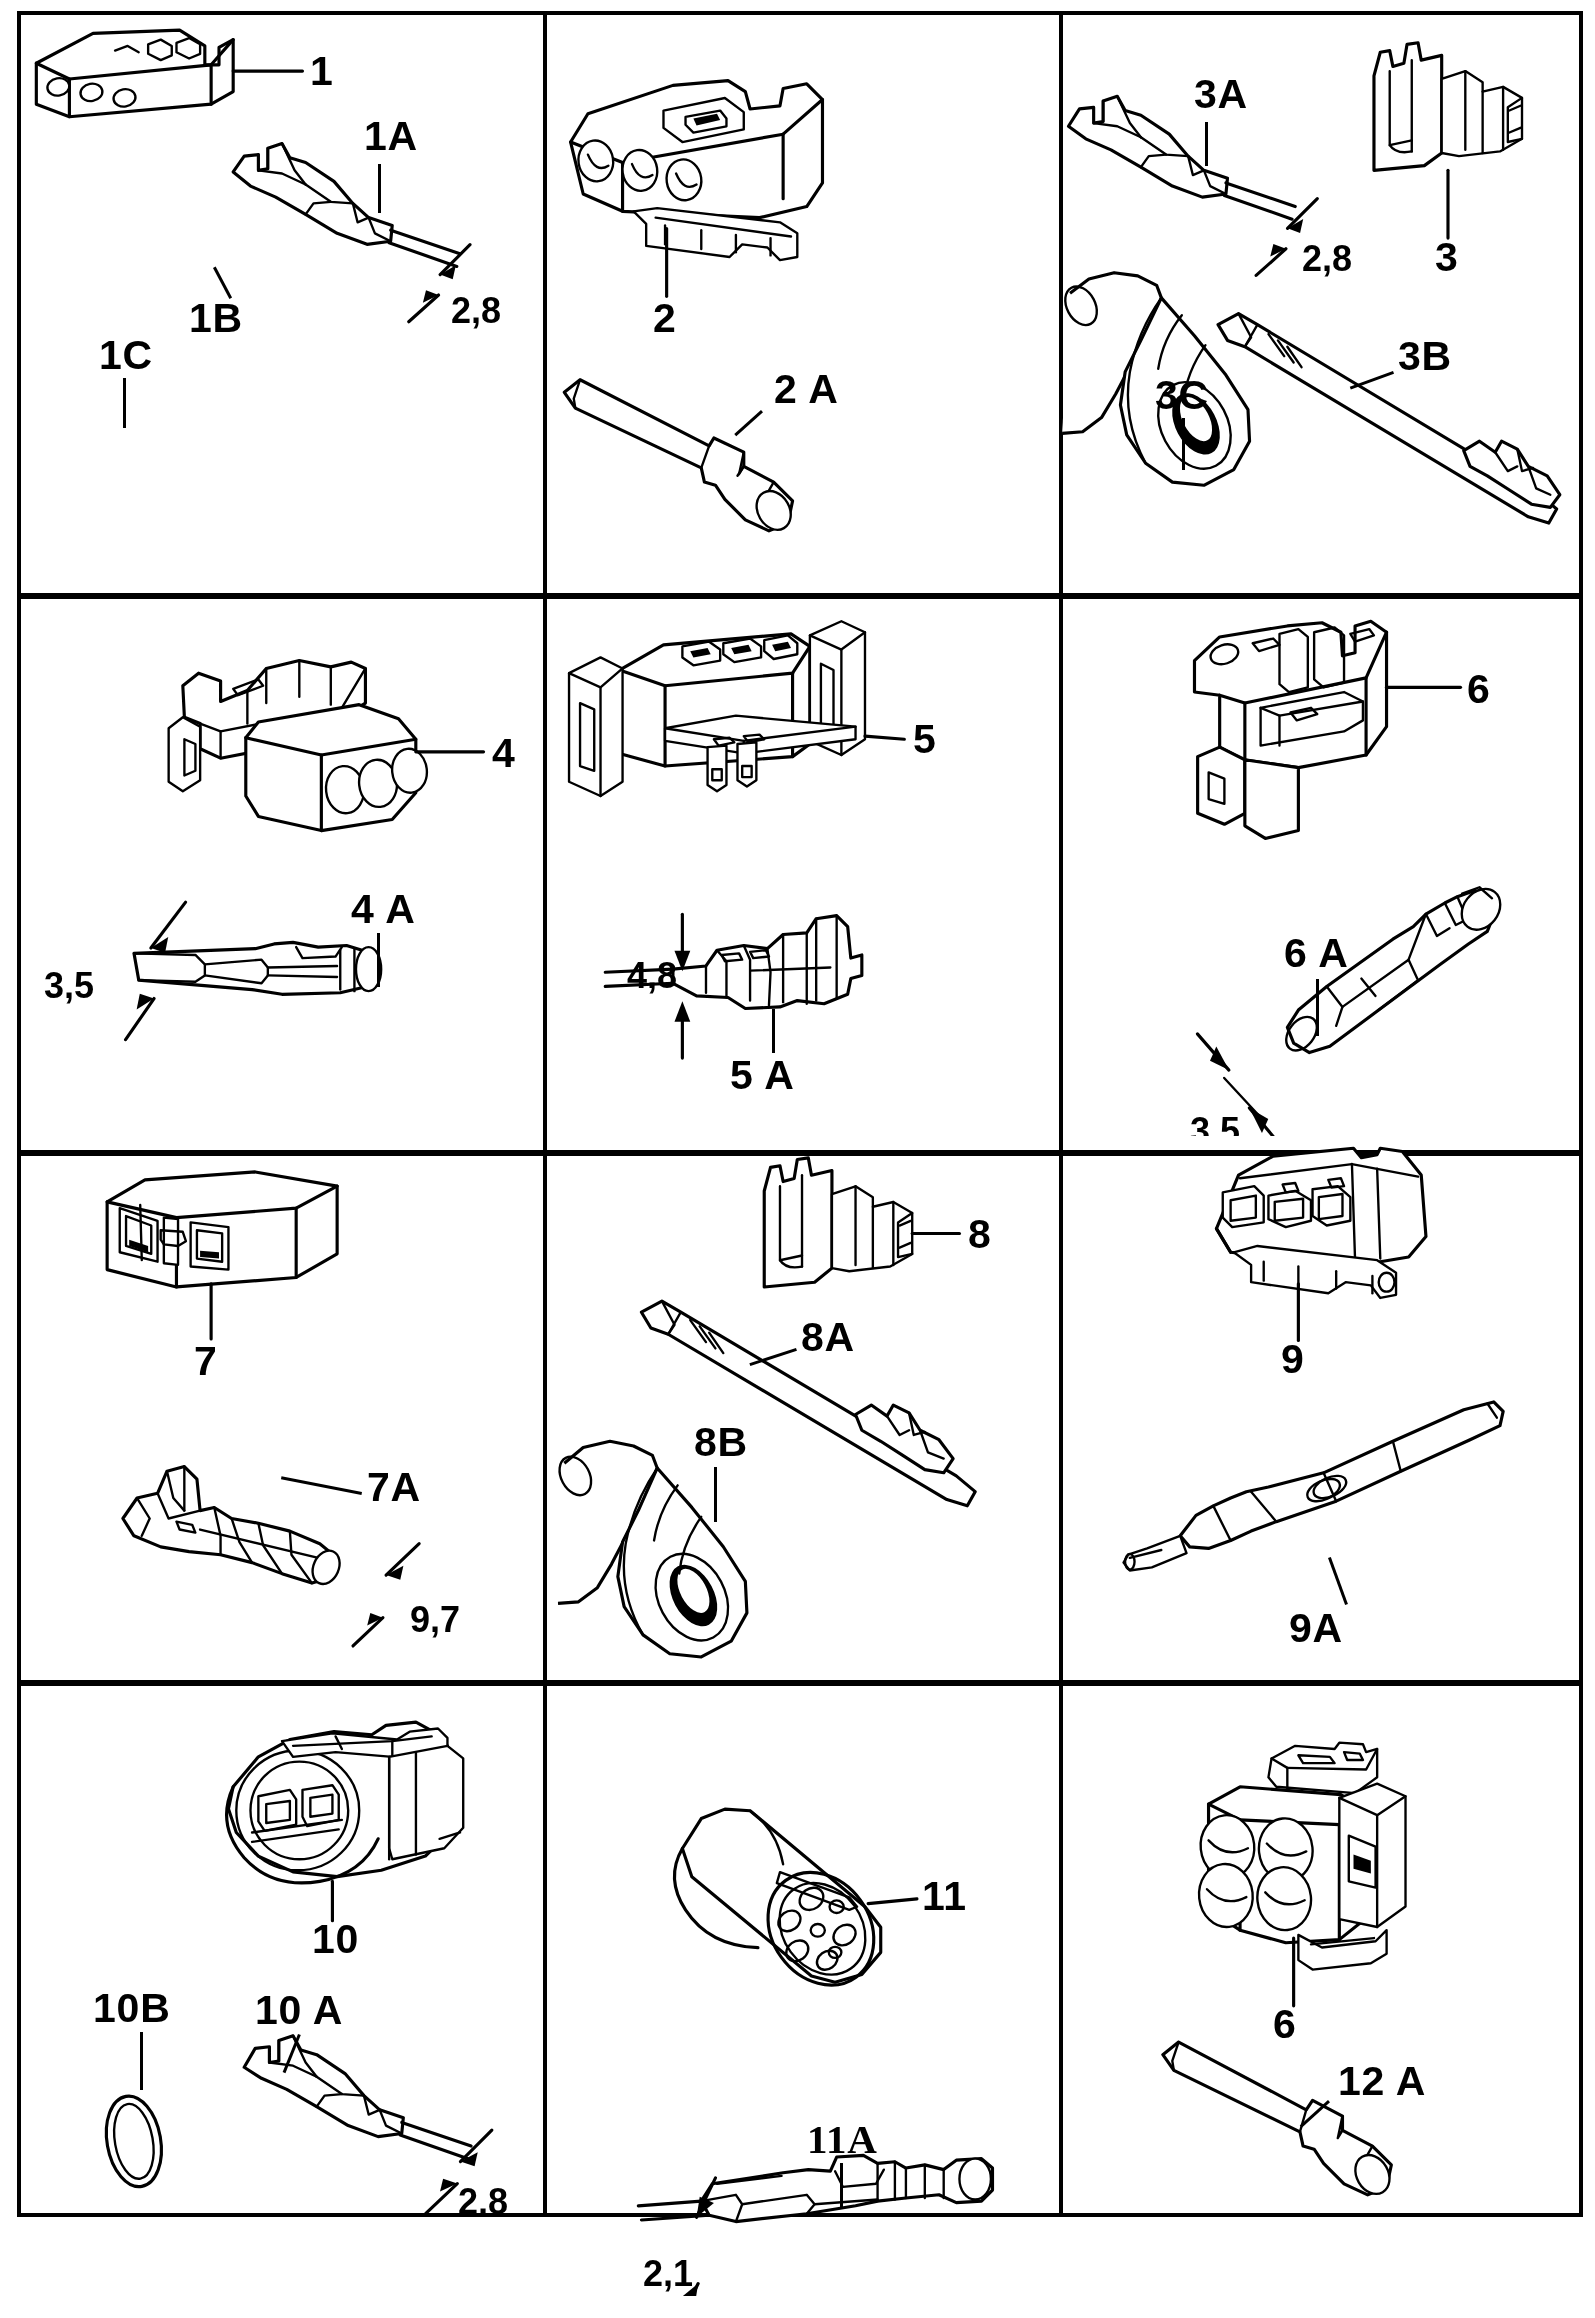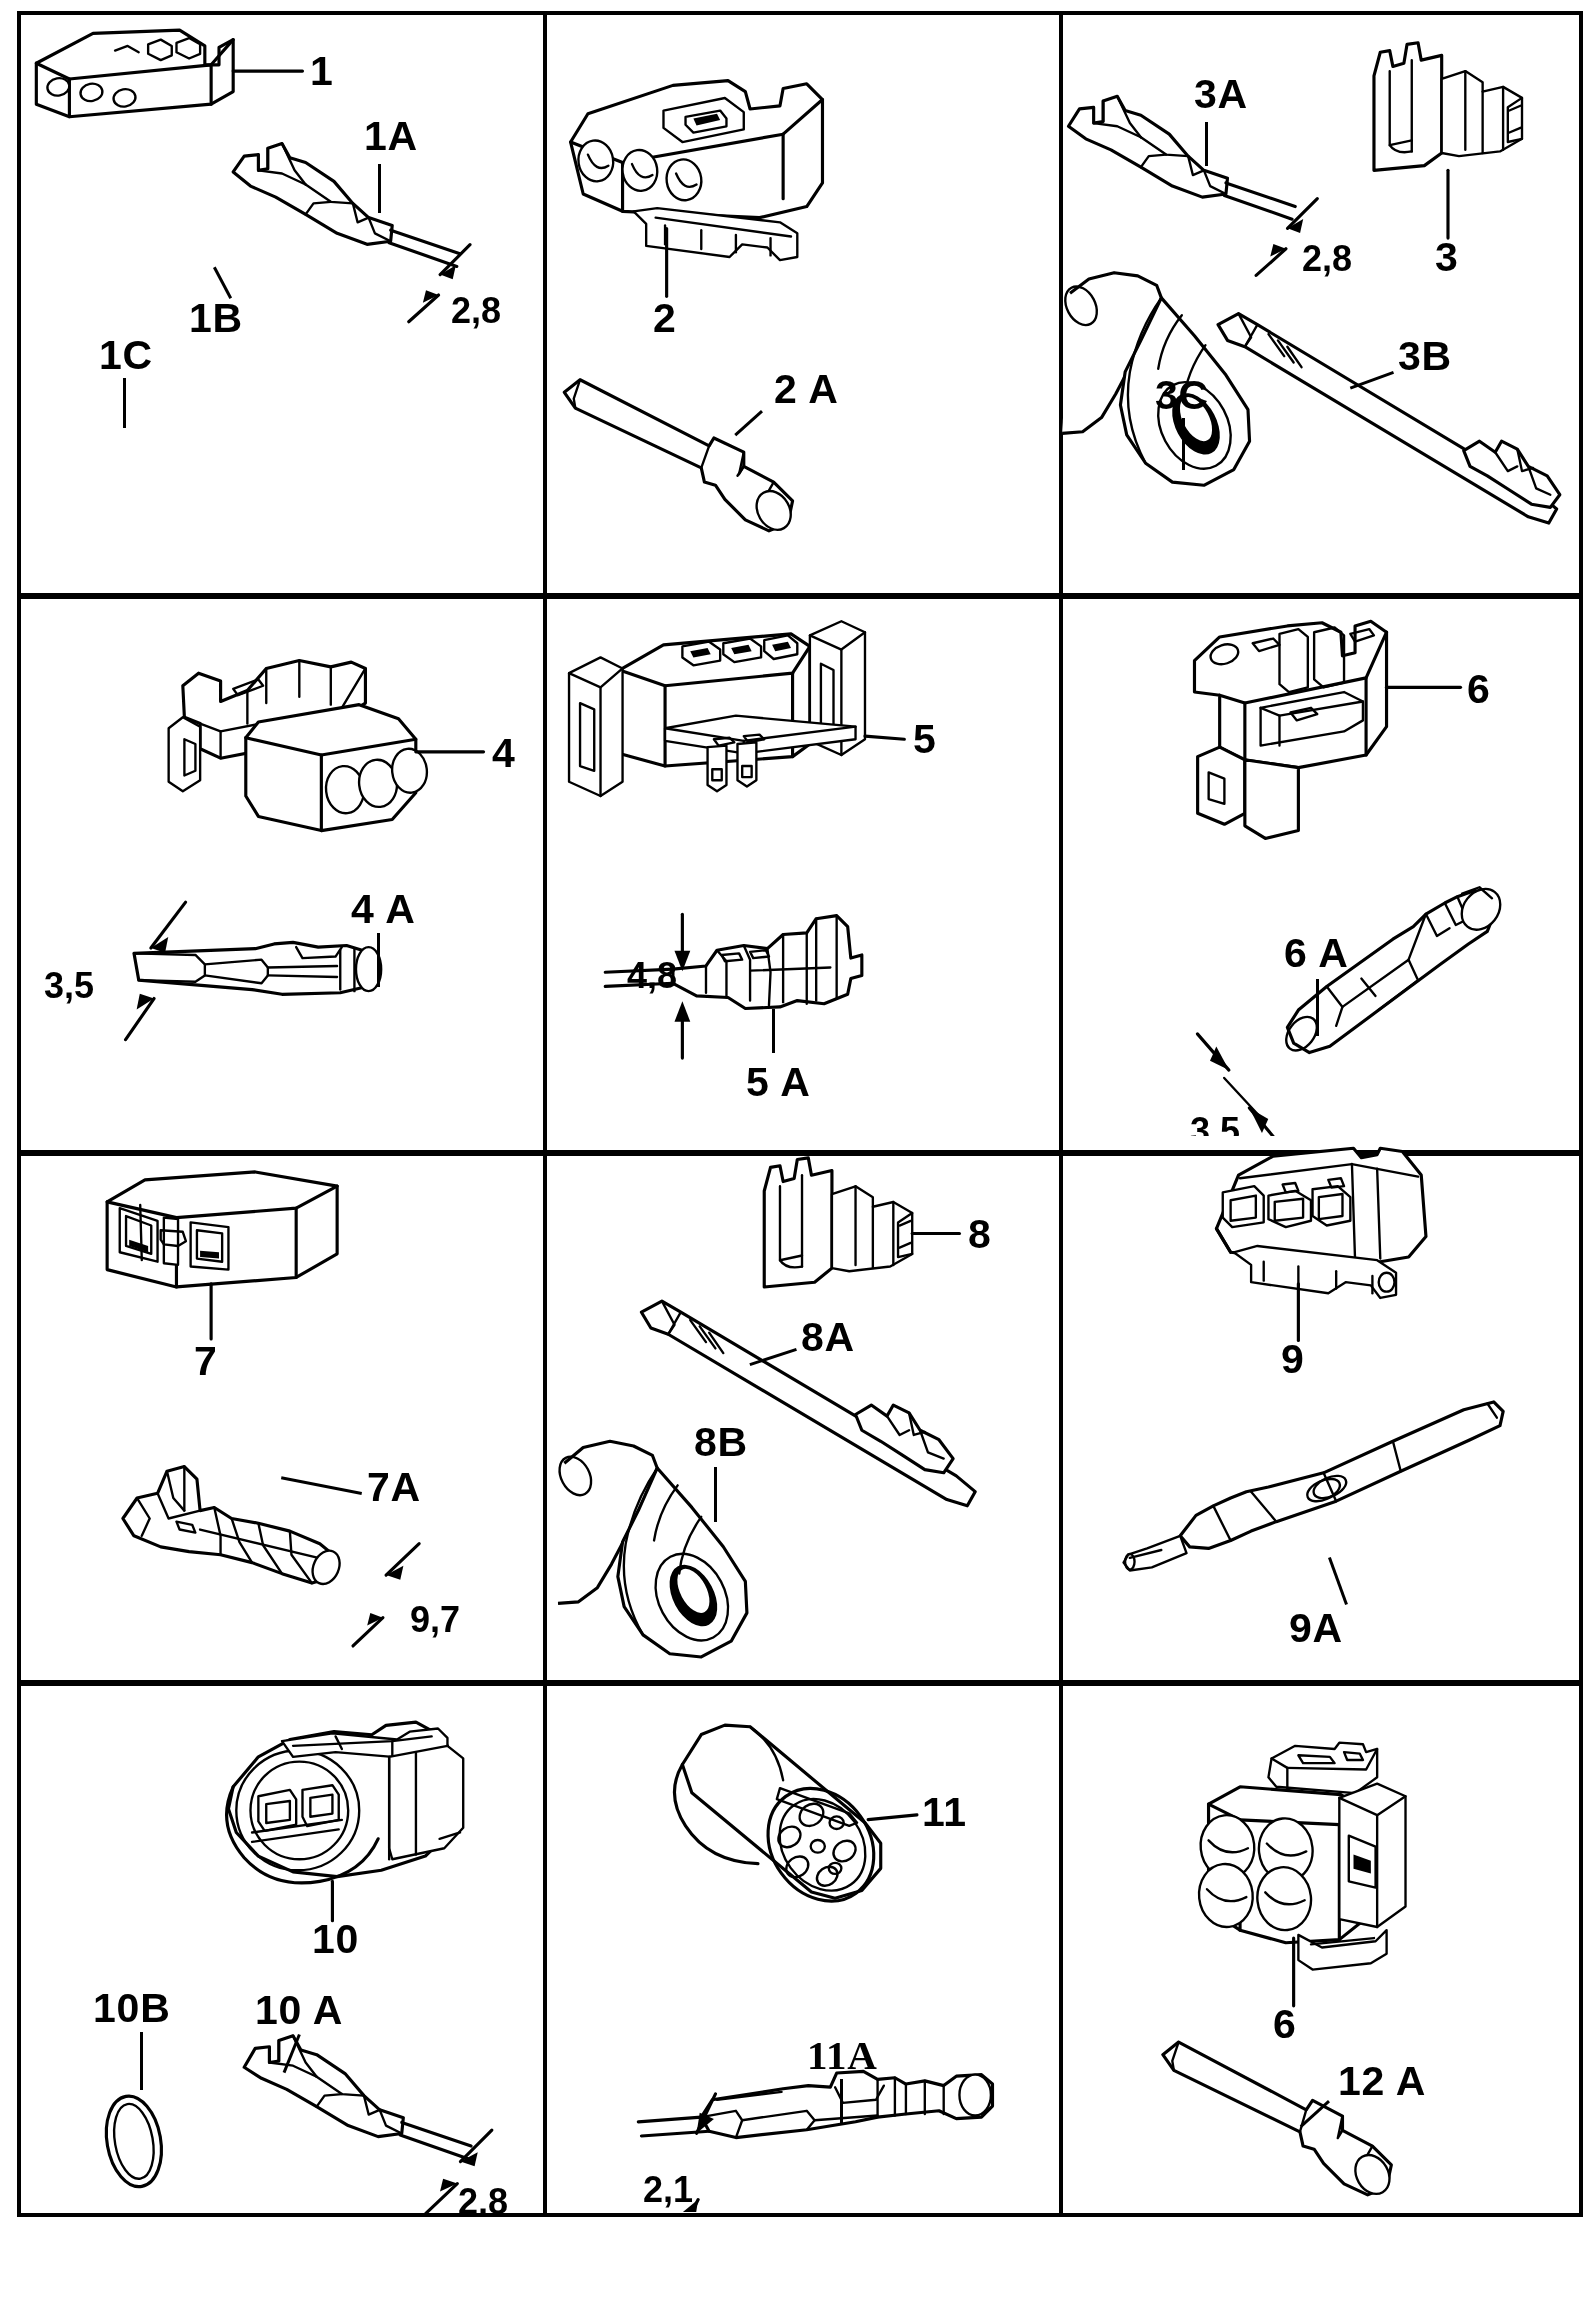--- a/index.html
+++ b/index.html
@@ -415,21 +415,21 @@
         <path class="ln2" d="M368 420 L368 524"></path>
         <path class="ln2" d="M258 490 L360 486"></path>
         <path class="ln2" d="M222 470 L244 468 L248 476 L226 478 Z"></path>
         <path class="ln2" d="M258 466 L278 464 L282 472 L262 474 Z"></path>
         <path class="ln" d="M160 488 L74 492"></path>
         <path class="ln" d="M160 506 L74 510"></path>
       </g>
     </svg>
 
     <span class="lab" style="left:366px;top:134px;">5</span>
-    <span class="lab" style="left:199px;top:470px;margin-top:7px;">5 A</span>
+    <span class="lab" style="left:183px;top:470px;">5 A</span>
     <div class="leader lead-v" style="left:225px;top:424px;height:44px;"></div>
 
     <span class="dim" style="left:80px;top:373px;">4,8</span>
     <svg width="95" height="158" style="position:absolute;left:110px;top:323px;" viewBox="0 0 120 200">
       <path class="ln" d="M32 8 L32 68"></path>
       <path class="blk" d="M32 80 L22 54 L42 54 Z"></path>
       <path class="ln" d="M32 190 L32 130"></path>
       <path class="blk" d="M32 118 L42 144 L22 144 Z"></path>
     </svg>
   </div>
@@ -720,21 +720,21 @@
 
     <span class="dim" style="left:436px;top:514px;">2,8</span>
     <svg width="142" height="110" style="position:absolute;left:369px;top:446px;" viewBox="0 0 180 140">
       <path class="ln" d="M128 18 L88 58"></path>
       <path class="blk" d="M88 58 L110 46 L106 64 Z"></path>
       <path class="ln" d="M44 124 L84 86"></path>
       <path class="blk" d="M84 86 L62 96 L66 80 Z"></path>
     </svg>
   </div>
 
-  <div class="cell" style="left:547px;top:1668px;width:488px;height:544px;">
+  <div class="cell" style="left:547px;top:1752px;width:488px;height:544px;">
     <svg width="488" height="544" viewBox="0 0 620 690">
       <g>
 
         <path class="fillw" d="M172 122 L196 84 L226 72 L258 74 L404 196 L424 222 L424 254
                                L400 282 L366 292 L336 284 L184 158 Z"></path>
         <path class="ln" d="M172 122 Q150 160 176 200 Q206 246 268 248"></path>
         <path class="ln2" d="M258 74 Q292 98 300 142"></path>
 
         <ellipse class="ln" cx="348" cy="224" rx="62" ry="76" transform="rotate(-36 348 224)"></ellipse>
         <ellipse class="ln2" cx="350" cy="224" rx="50" ry="62" transform="rotate(-36 350 224)"></ellipse>

